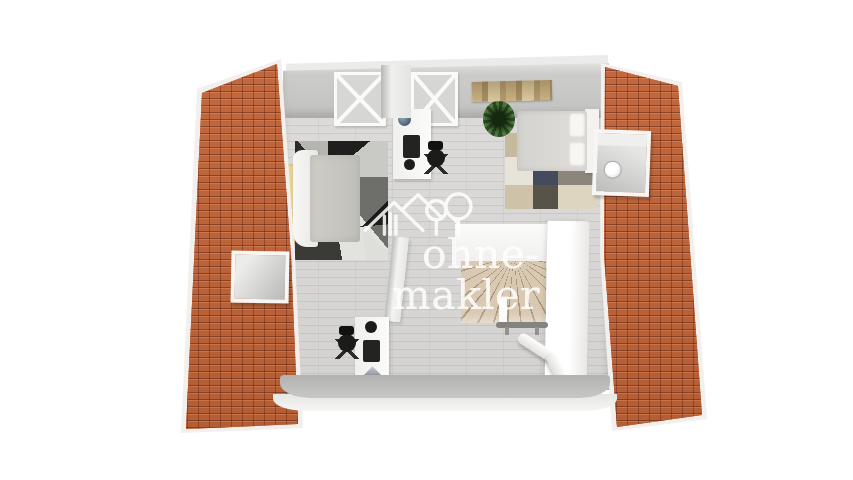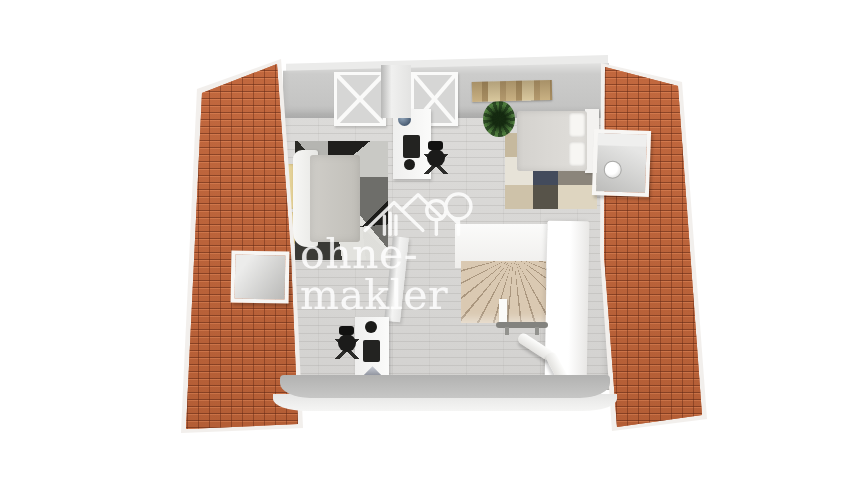--- a/index.html
+++ b/index.html
@@ -143,21 +143,21 @@
   
   .desk-bottom{left:355px;top:317px;width:34px;height:70px;}
   .round-item{left:10px;top:4px;width:12px;height:12px;border-radius:50%;background:#1b1b19;}
   .monitor-bottom{left:8px;top:23px;width:17px;height:22px;}
   .cactus{left:11px;top:52px;width:13px;height:13px;transform:rotate(45deg);
     background:linear-gradient(135deg,#c9cdd6,#565a66);}
 
   
   .wm{left:300px;top:190px;width:240px;height:96px;z-index:20;opacity:0.85;pointer-events:none;}
   .wm-logo{left:55px;top:0;width:130px;height:50px;}
-  .wm-text{left:0;top:44px;width:100%;text-align:left;color:#ffffff;font-size:41px;
+  .wm-text{left:0;top:44px;width:100%;text-align:right;color:#ffffff;font-size:41px;
     line-height:1;letter-spacing:0.5px;text-shadow:0 0 1px rgba(255,255,255,0.4);}
 </style>
 </head>
 <body>
 
 <div class="canvas">
 
   <div class="abs floor"></div>
   <div class="abs wall-top-outer"></div>
   <div class="abs wall-top"></div>

